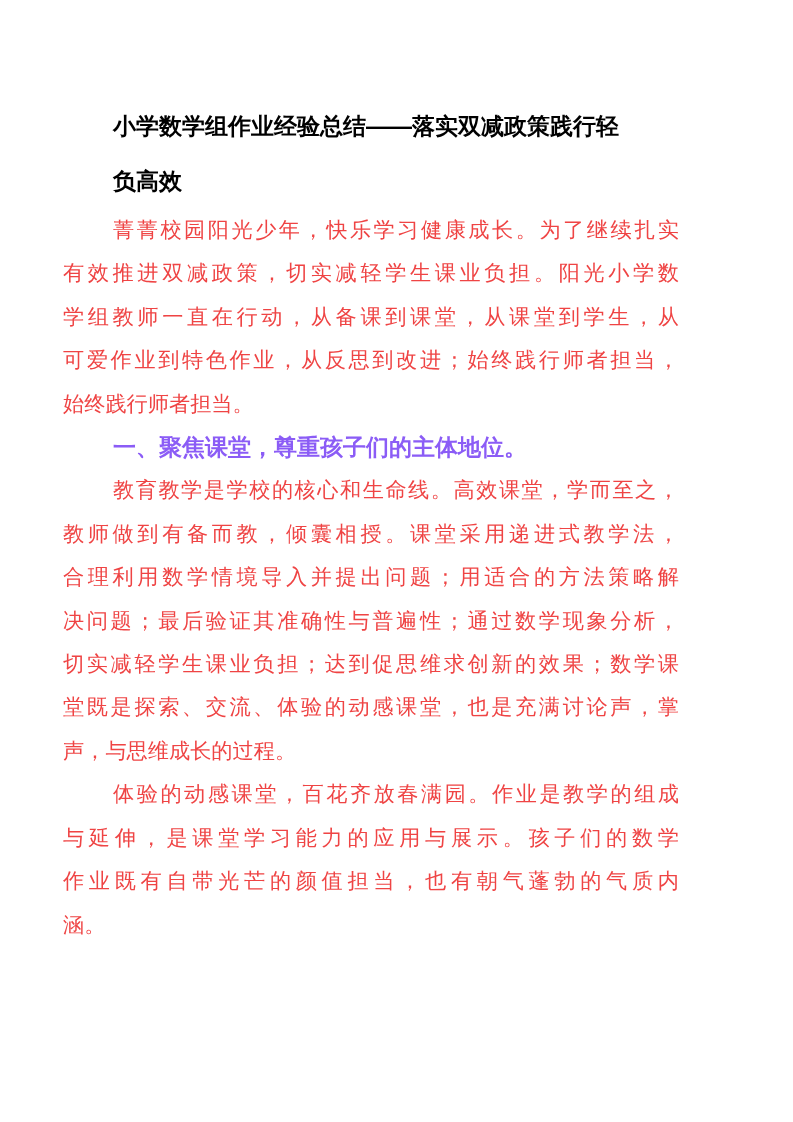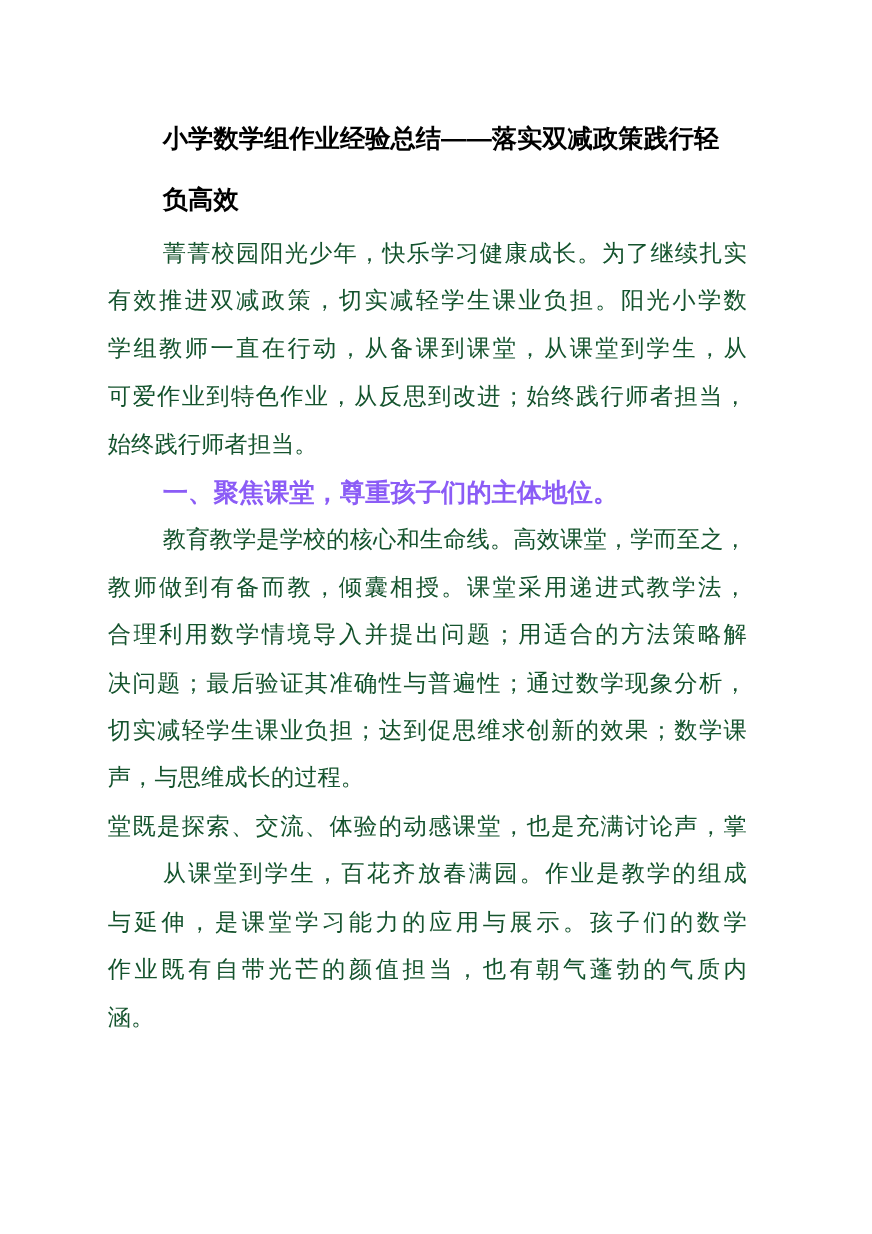--- a/index.html
+++ b/index.html
@@ -9,41 +9,41 @@
   }
   body {
     width: 793px;
     height: 1122px;
     overflow: hidden;
   }
   .page {
     box-sizing: border-box;
     width: 793px;
     height: 1122px;
-    padding: 99px 114px 0 98px;
+    padding: 99px 114px 0 63px;
     background: #ffffff;
   }
   
   .doc-title {
     margin-left: 50px;
     font-family: "Liberation Sans", sans-serif;
     font-weight: 700;
     font-size: 23px;
     line-height: 55px;
     color: #000000;
   }
   .title-line {
     white-space: nowrap;
   }
   
   .body-line {
     font-family: "Liberation Serif", serif;
     font-size: 21.2px;
     line-height: 43.4px;
-    color: #14532d;
+    color: #ef4444;
     text-align: justify;
     text-align-last: justify;
     white-space: nowrap;
   }
   .body-line.indent {
     text-indent: 50px;
   }
   .body-line.last {
     text-align: left;
     text-align-last: left;
@@ -78,25 +78,25 @@
   </div>
 
   <div class="heading">一、聚焦课堂，尊重孩子们的主体地位。</div>
 
   <div>
     <div class="body-line indent">教育教学是学校的核心和生命线。高效课堂，学而至之，</div>
     <div class="body-line">教师做到有备而教，倾囊相授。课堂采用递进式教学法，</div>
     <div class="body-line">合理利用数学情境导入并提出问题；用适合的方法策略解</div>
     <div class="body-line">决问题；最后验证其准确性与普遍性；通过数学现象分析，</div>
     <div class="body-line">切实减轻学生课业负担；达到促思维求创新的效果；数学课</div>
+    <div class="body-line">堂既是探索、交流、体验的动感课堂，也是充满讨论声，掌</div>
     <div class="body-line last">声，与思维成长的过程。</div>
-    <div class="body-line">堂既是探索、交流、体验的动感课堂，也是充满讨论声，掌</div>
   </div>
 
 
   <div>
-    <div class="body-line indent">从课堂到学生，百花齐放春满园。作业是教学的组成</div>
+    <div class="body-line indent">体验的动感课堂，百花齐放春满园。作业是教学的组成</div>
     <div class="body-line">与延伸，是课堂学习能力的应用与展示。孩子们的数学</div>
     <div class="body-line">作业既有自带光芒的颜值担当，也有朝气蓬勃的气质内</div>
     <div class="body-line last">涵。</div>
   </div>
 
 </div>
 
 </body></html>

